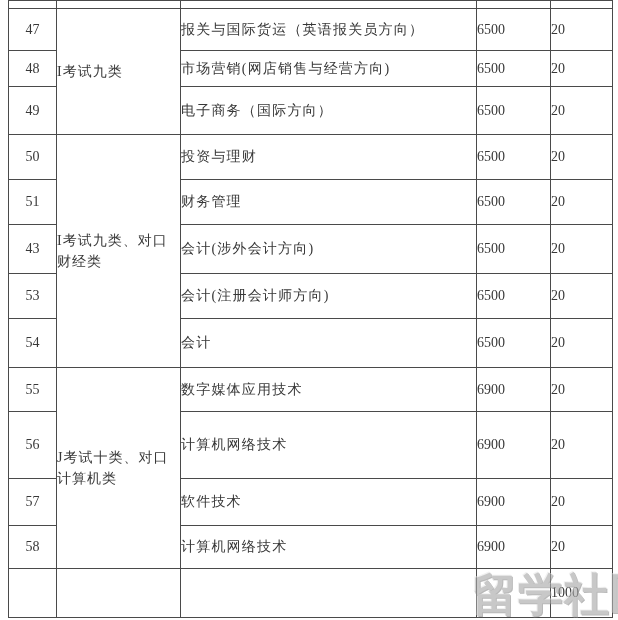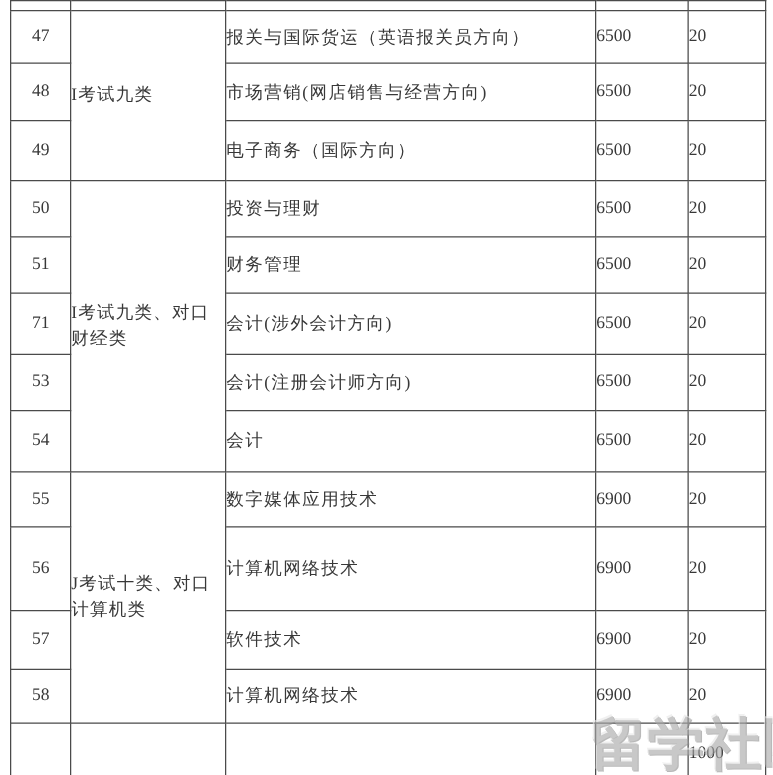--- a/index.html
+++ b/index.html
@@ -84,21 +84,21 @@
     <tr style="height:42px">
       <td class="c-num">47</td>
       <td class="c-cat" rowspan="3">
         <div class="cat-line">I考试九类</div>
         <div class="cat-line"></div>
       </td>
       <td class="c-major">报关与国际货运（英语报关员方向）</td>
       <td class="c-fee">6500</td>
       <td class="c-count">20</td>
     </tr>
-    <tr style="height:46px">
+    <tr style="height:36px">
       <td class="c-num">48</td>
       <td class="c-major">市场营销(网店销售与经营方向)</td>
       <td class="c-fee">6500</td>
       <td class="c-count">20</td>
     </tr>
     <tr style="height:48px">
       <td class="c-num">49</td>
       <td class="c-major">电子商务（国际方向）</td>
       <td class="c-fee">6500</td>
       <td class="c-count">20</td>
@@ -114,21 +114,21 @@
       <td class="c-fee">6500</td>
       <td class="c-count">20</td>
     </tr>
     <tr style="height:45px">
       <td class="c-num">51</td>
       <td class="c-major">财务管理</td>
       <td class="c-fee">6500</td>
       <td class="c-count">20</td>
     </tr>
     <tr style="height:49px">
-      <td class="c-num">71</td>
+      <td class="c-num">43</td>
       <td class="c-major">会计(涉外会计方向)</td>
       <td class="c-fee">6500</td>
       <td class="c-count">20</td>
     </tr>
     <tr style="height:45px">
       <td class="c-num">53</td>
       <td class="c-major">会计(注册会计师方向)</td>
       <td class="c-fee">6500</td>
       <td class="c-count">20</td>
     </tr>

